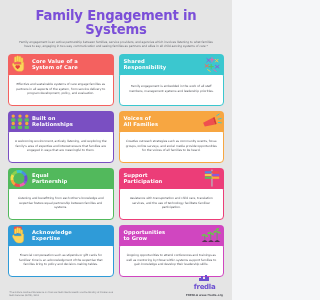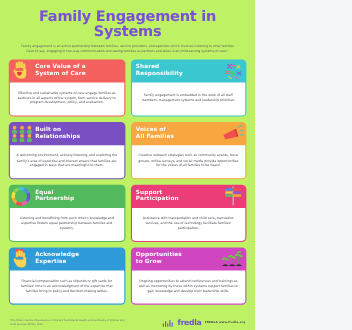--- a/index.html
+++ b/index.html
@@ -8,21 +8,21 @@
     width: 232px; height: 300px;
     overflow: hidden;
   }
   body {
     background: #f5f6f8;
     font-family: "DejaVu Sans", sans-serif;
     -webkit-font-smoothing: antialiased;
   }
   .poster {
     width: 232px; height: 300px;
-    background: #bef264;
+    background: #e5e5e5;
     position: relative;
     padding: 0 8px;
   }
 
   
   .hdr { text-align: center; padding-top: 9px; }
   .hdr h1 {
     margin: 0;
     font-size: 13.2px;
     line-height: 1.05;
@@ -101,21 +101,21 @@
     display: flex;
     align-items: flex-end;
     justify-content: space-between;
   }
   .footnote {
     font-size: 2.1px;
     line-height: 1.55;
     color: #6c6e75;
     max-width: 110px;
   }
-  .brand { display: flex; align-items: center; gap: 3px; }
+  .brand { display: flex; align-items: center; gap: 3px; flex-direction: column; }
   .brand .mark {
     font-size: 7px;
     font-weight: bold;
     color: #6b4fd0;
     letter-spacing: -0.3px;
     line-height: 1;
   }
   .brand .url {
     font-size: 2.6px;
     font-weight: bold;

